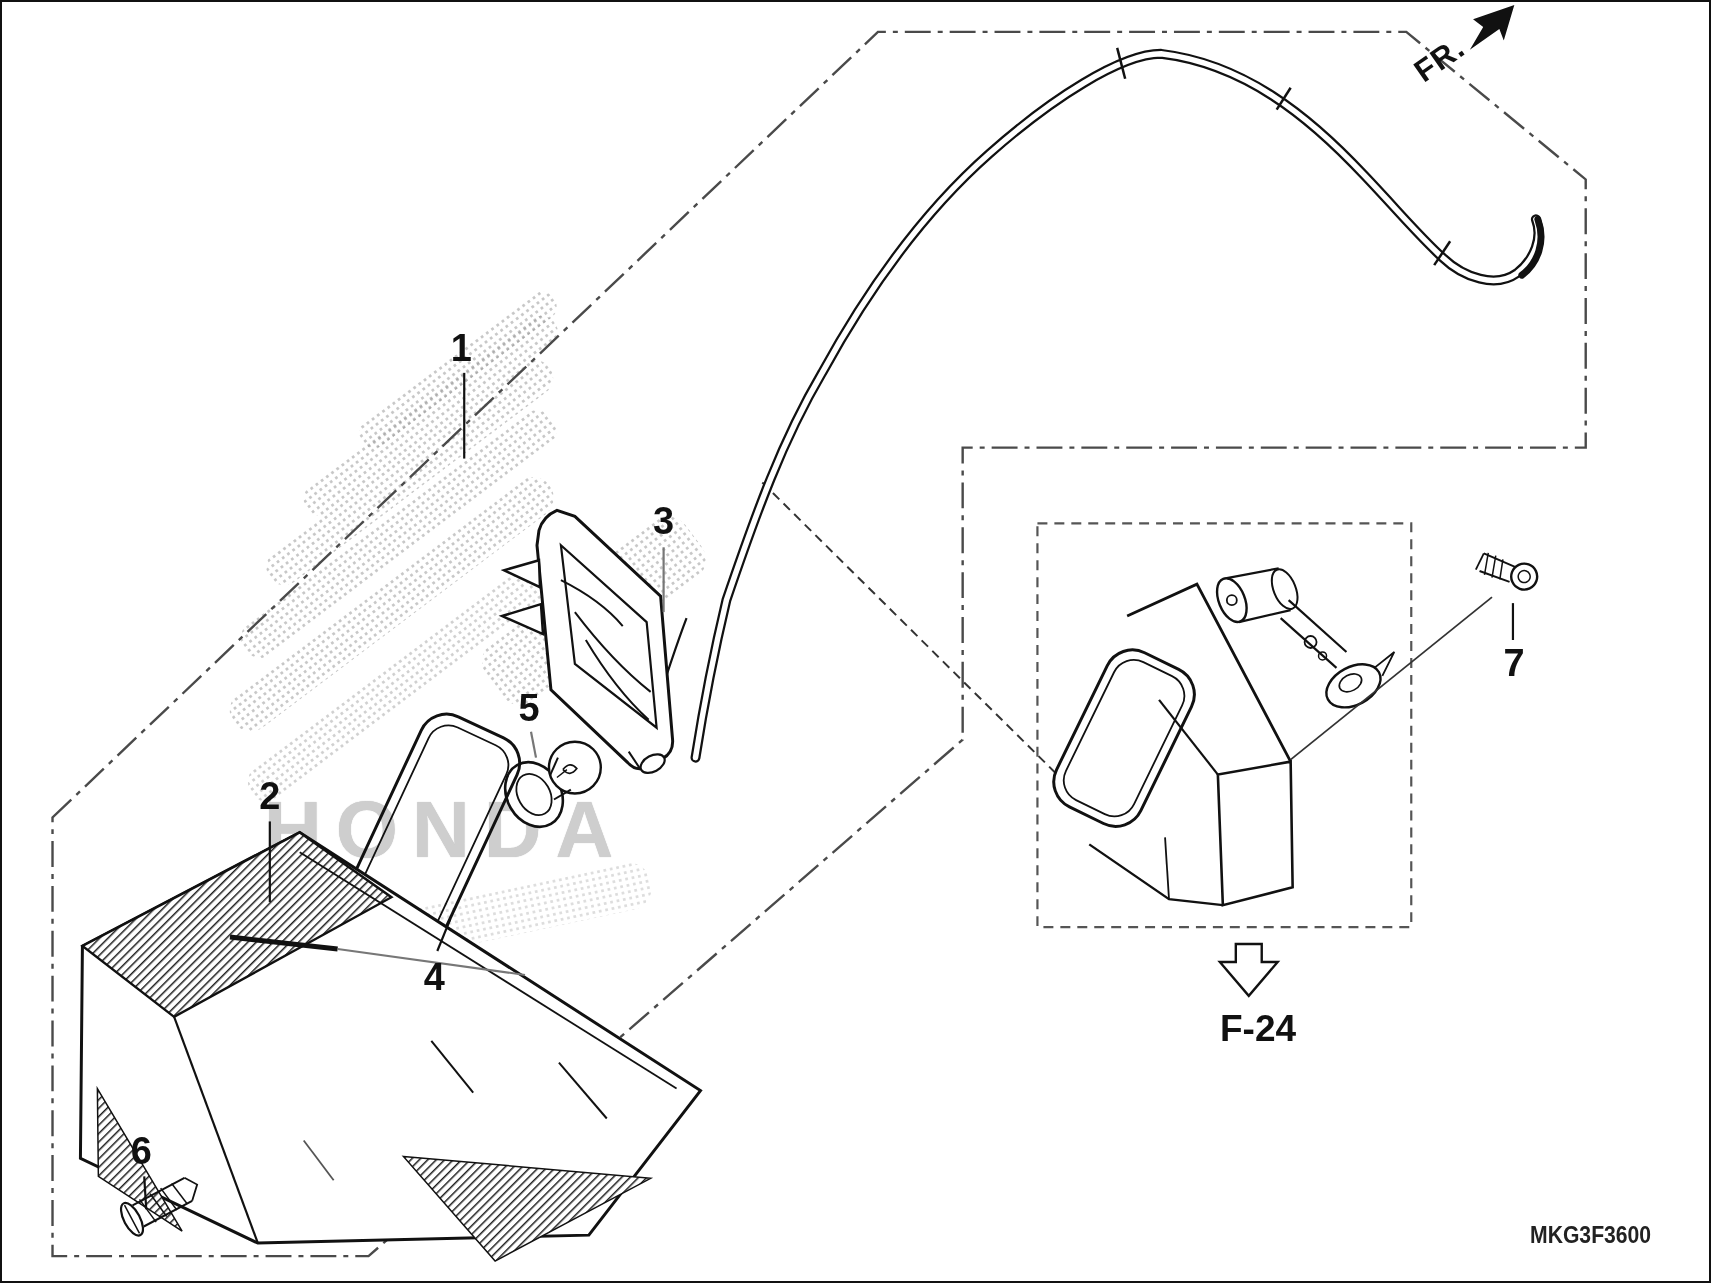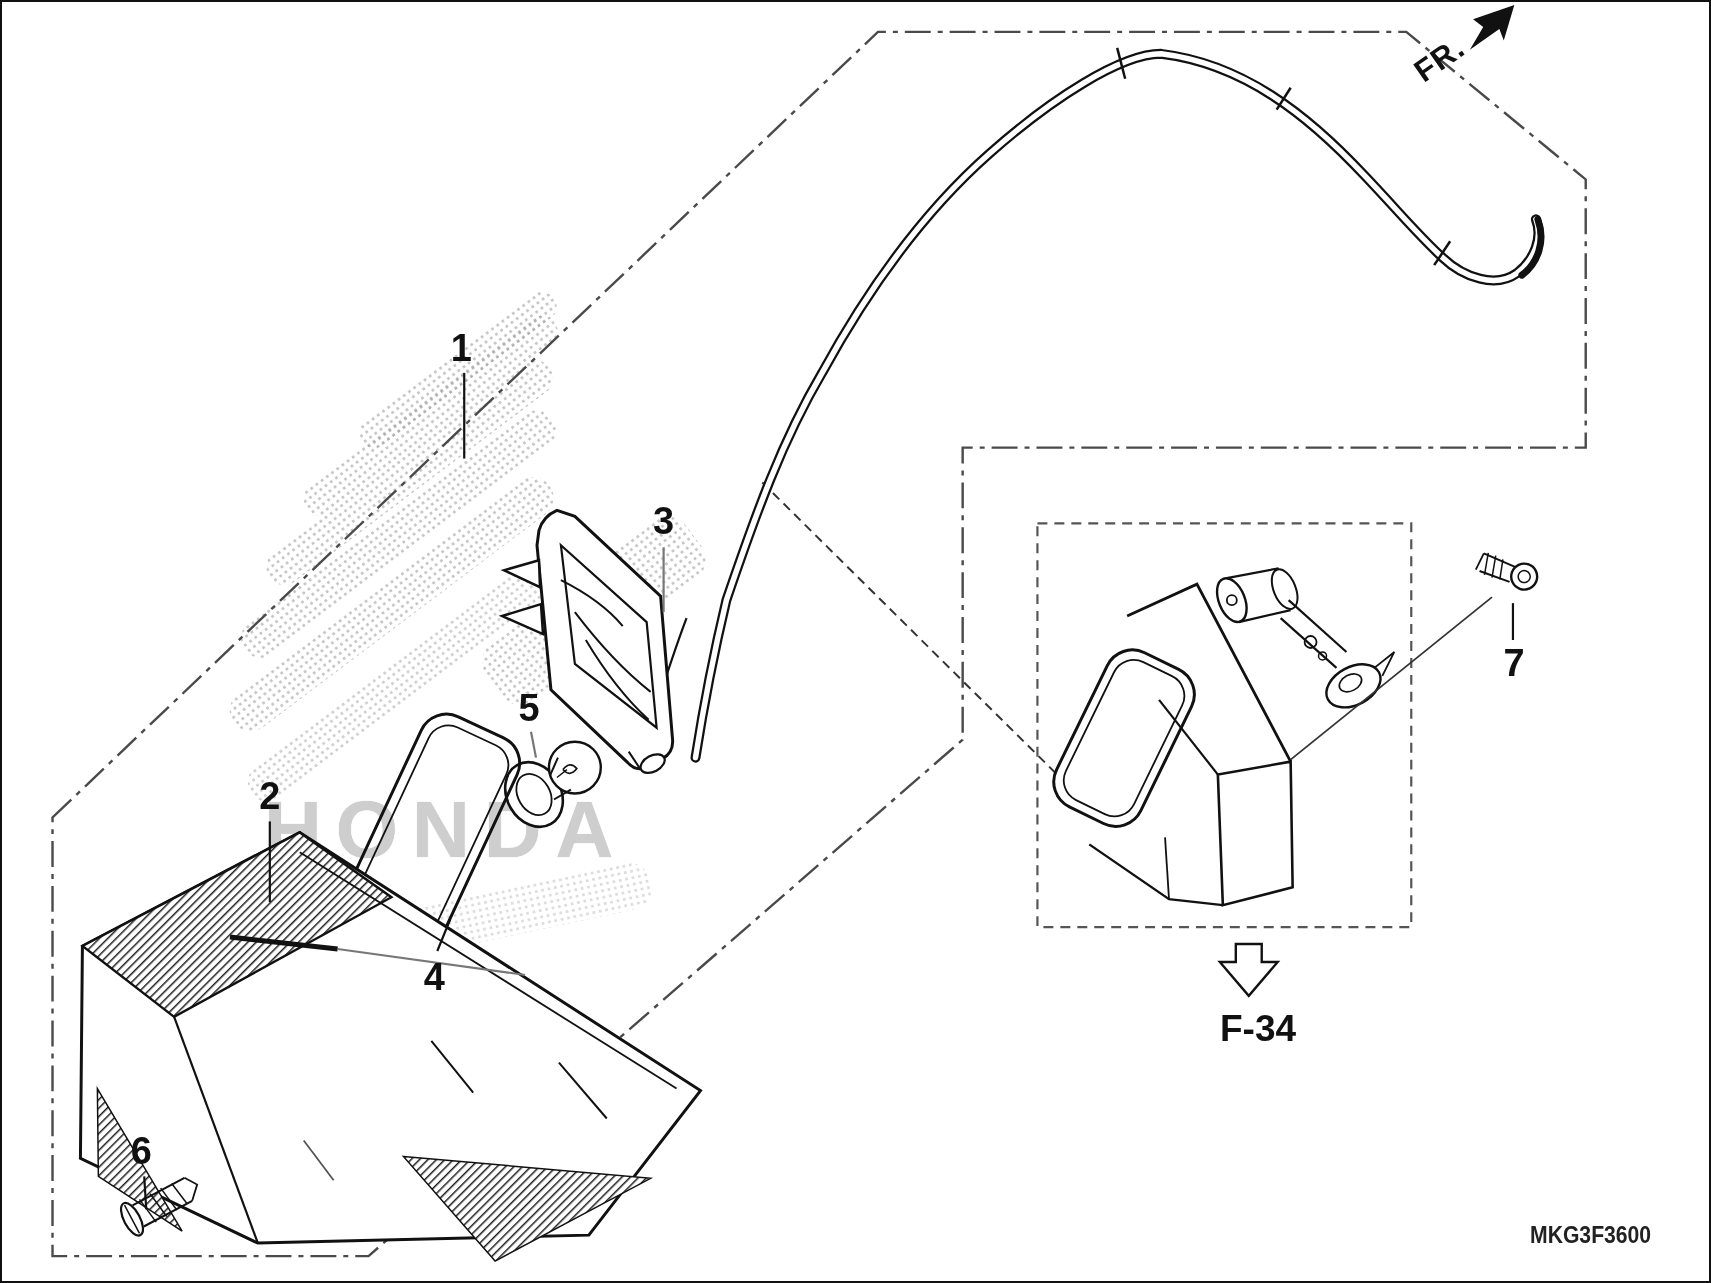--- a/index.html
+++ b/index.html
@@ -176,17 +176,17 @@
     <polygon points="1237,945 1263,945 1263,963 1279,963 1250,997 1221,963 1237,963" fill="#fff" stroke="#111" stroke-width="2.4"></polygon>
   </svg>
 
   <div class="fr-wrap">
     <span class="fr-text">FR.</span>
     <svg width="64" height="42">
       <polygon points="0,30 24,19 20,7 62,19 33,42 36,30" fill="#111"></polygon>
     </svg>
   </div>
 
-  <div id="f34">F-34</div>
+  <div id="f34">F-24</div>
 
   <div id="diag-code">MKG3F3600</div>
 
 </div>
 
 </body></html>

